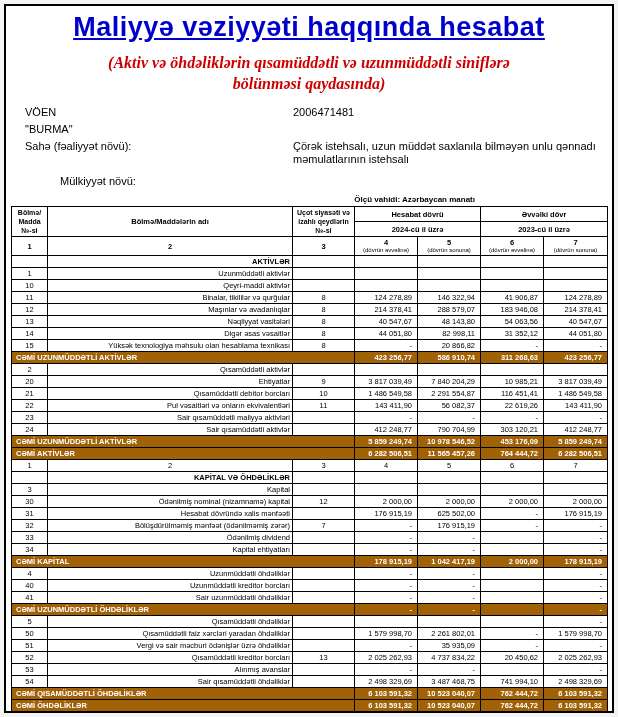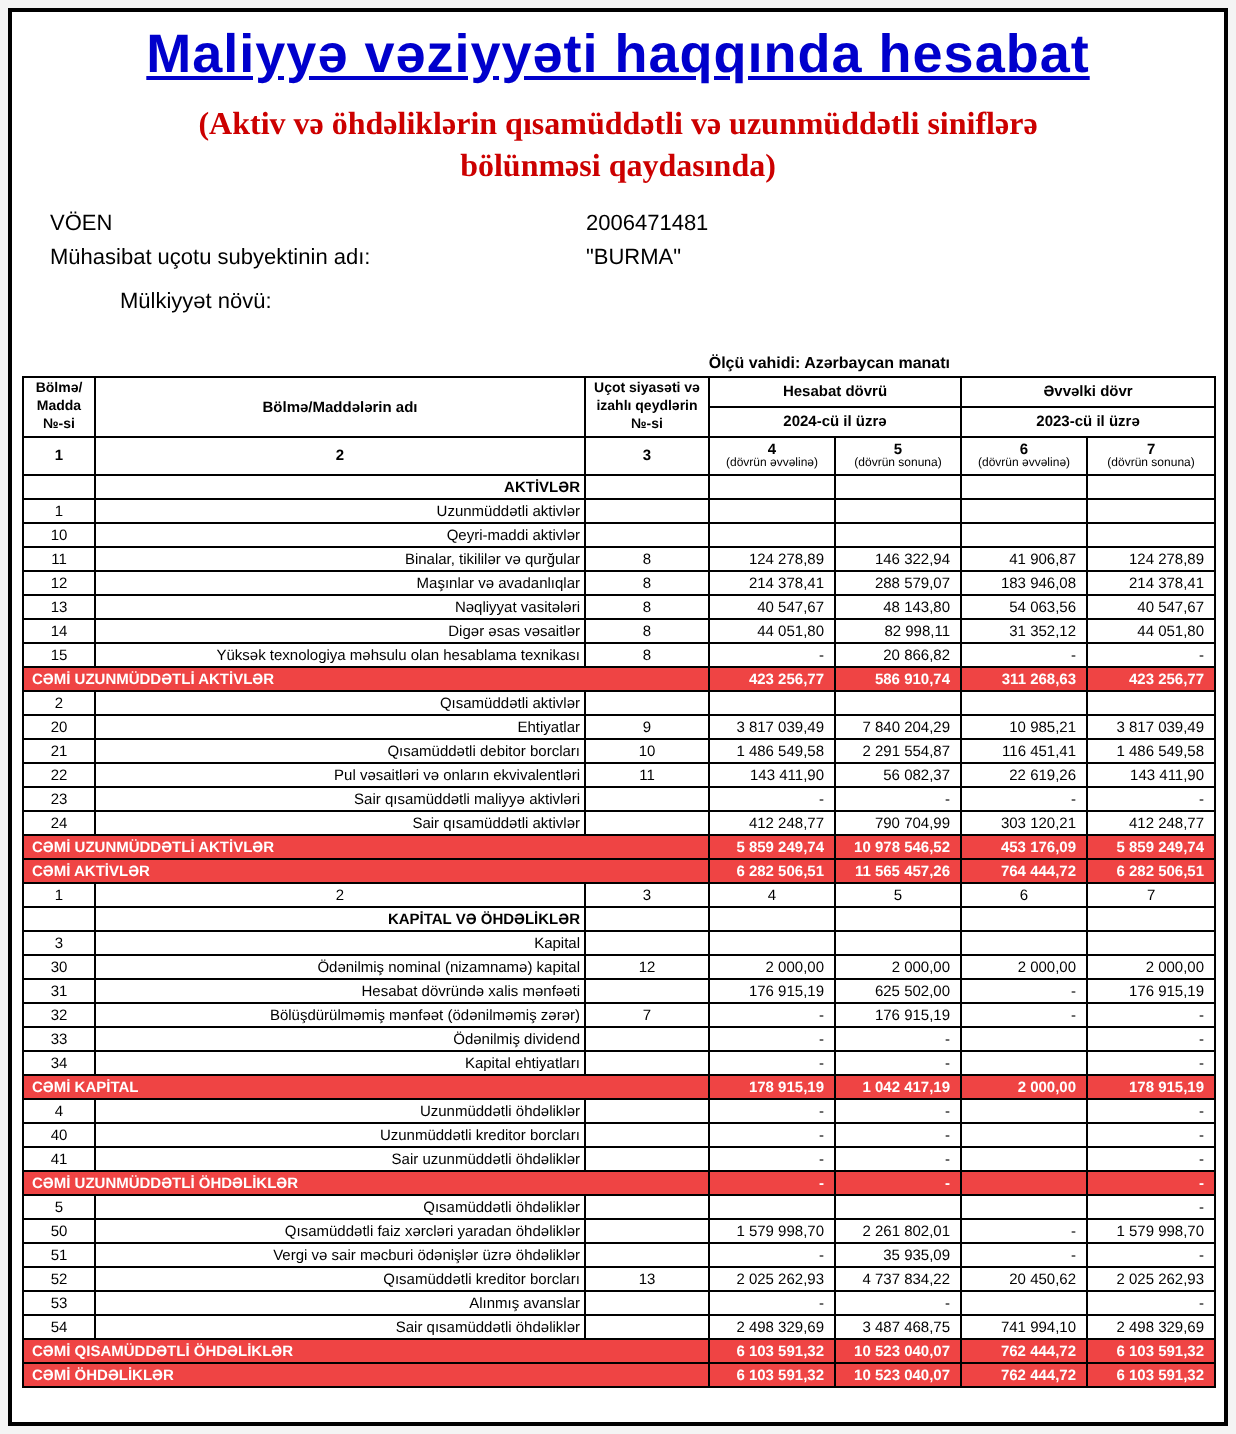--- a/index.html
+++ b/index.html
@@ -9,66 +9,69 @@
     position: absolute; left: 4px; top: 4px; width: 610px; height: 709px;
     background: #fff; border: 2px solid #000; padding: 4px 5px;
     overflow: hidden;
   }
   .title {
     text-align: center; font-size: 27px; font-weight: bold;
     color: #0000cc; text-decoration: underline; margin-top: 2px;
     letter-spacing: 0.5px;
   }
   .subtitle {
-    font-family: "Liberation Serif", serif; font-weight: bold;
+    font-family: "Liberation Serif", serif; font-style: italic; font-weight: bold;
     color: #cc0000; font-size: 16px; text-align: center;
     max-width: 460px; margin: 9px auto 0 auto; line-height: 1.32;
   }
   .info { margin: 12px 0 0 14px; font-size: 11px; }
   .info-row { display: flex; margin-bottom: 3px; }
   .info-row.gap { margin-top: 8px; margin-left: 35px; }
   .info-label { width: 268px; font-weight: normal; flex: none; }
   .info-value { width: 308px; line-height: 1.25; }
   .unit-note {
     font-size: 8px; font-weight: bold; text-align: right;
-    padding-right: 132px; margin-top: 20px; margin-bottom: 2px;
+    padding-right: 132px; margin-top: 8px; margin-bottom: 2px;
   }
   table { border-collapse: collapse; table-layout: fixed; width: 596px; }
   th, td {
     border: 1px solid #000; font-size: 7.5px; line-height: 9px;
     padding: 1px 2px; overflow: hidden; vertical-align: middle;
   }
   th { font-weight: bold; text-align: center; }
   th.pre { white-space: pre-line; font-size: 7px; }
   .num-row th { padding: 1px 1px; }
   .sub { font-size: 6px; font-weight: normal; line-height: 7px; }
   td.c { text-align: center; white-space: nowrap; }
   td.name { text-align: right; white-space: nowrap; }
   td.sec { font-weight: bold; }
   td.val { text-align: right; padding-right: 5px; white-space: nowrap; }
-  tr.total td { background: #ef4444; color: #fff; font-weight: bold; margin-top: 43px; }
+  tr.total td { background: #a16207; color: #fff; font-weight: bold; margin-top: 43px; }
   tr.total td.tname { text-align: left; padding-left: 4px; }
 </style>
 </head>
 <body>
 
 <div class="page">
 
   <div class="title">Maliyyə vəziyyəti haqqında hesabat</div>
 
   <div class="subtitle">(Aktiv və öhdəliklərin qısamüddətli və uzunmüddətli siniflərə bölünməsi qaydasında)</div>
 
   <div class="info">
     <div class="info-row">
       <div class="info-label">VÖEN</div>
       <div class="info-value">2006471481</div>
     </div>
     <div class="info-row">
-      <div class="info-label">Mühasibat uçotu subyektinin adı:</div>
       <div class="info-value">"BURMA"</div>
+    </div>
+    <div class="info-row">
+      <div class="info-label">Sahə (fəaliyyət növü):</div>
+      <div class="info-value">Çörək istehsalı, uzun müddət saxlanıla bilməyən unlu qənnadı məmulatlarının istehsalı</div>
     </div>
     <div class="info-row gap">
       <div class="info-label">Mülkiyyət növü:</div>
     </div>
   </div>
 
   <div class="unit-note">Ölçü vahidi: Azərbaycan manatı</div>
 
   <table>
     <colgroup>

